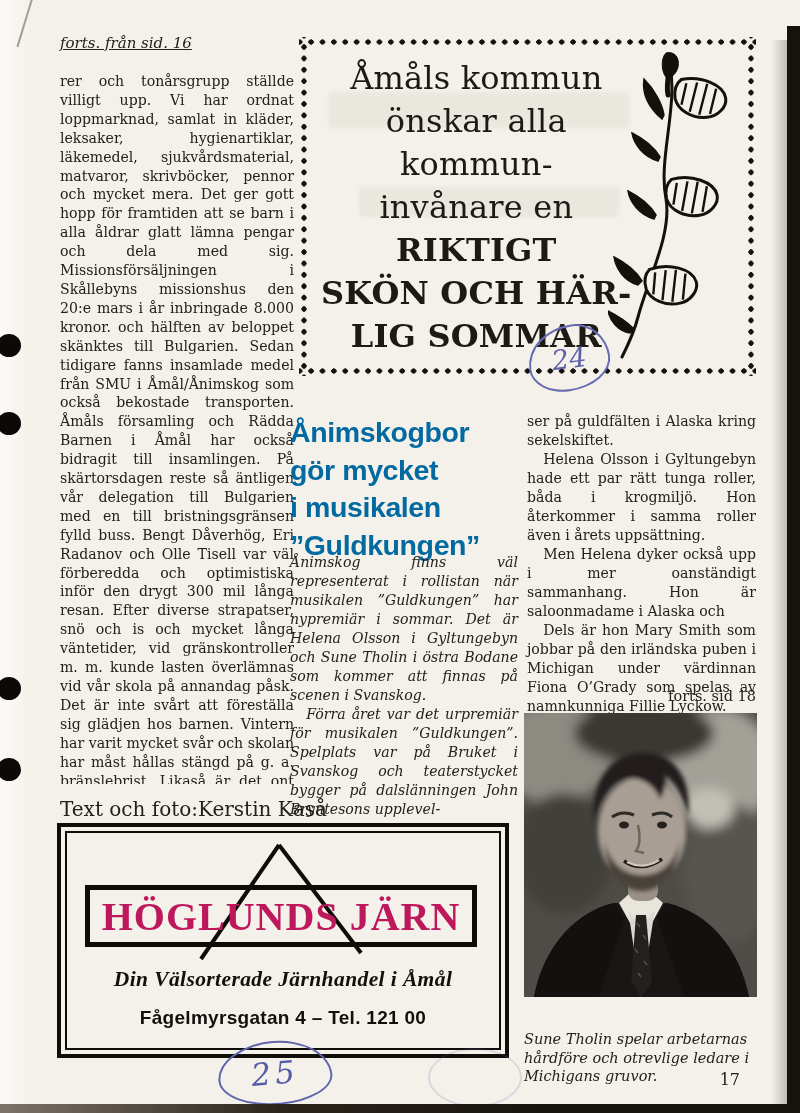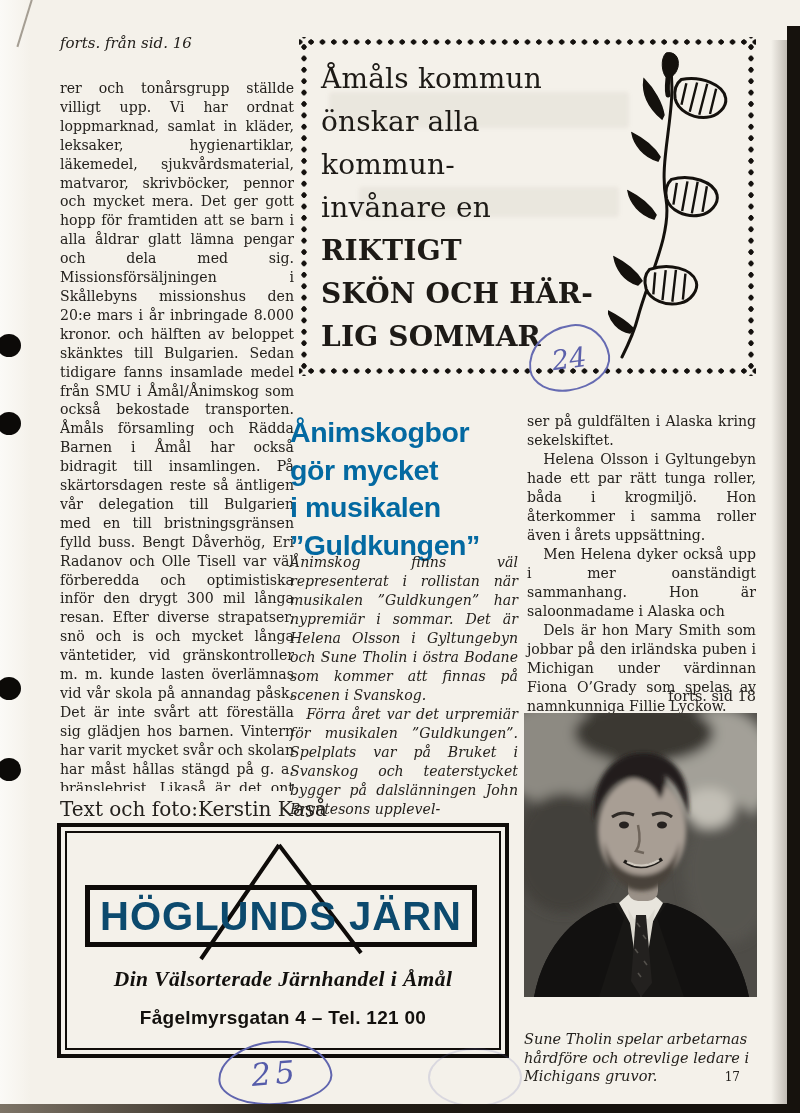--- a/index.html
+++ b/index.html
@@ -11,29 +11,29 @@
              background:linear-gradient(to right, rgba(60,50,40,0) 0%, rgba(60,50,40,.28) 100%);}
   .edge-bottom{position:absolute;left:0;right:0;bottom:0;height:9px;
              background:linear-gradient(to right,#7d7467 0%, #2a241c 35%, #16120d 70%);}
   .corner-line{position:absolute;left:24px;top:-4px;width:2px;height:52px;background:#a59e93;
              transform:rotate(17deg);}
   .left-strip{position:absolute;left:0;top:0;bottom:9px;width:30px;background:linear-gradient(to right,#fbfaf7,#f6f3ed 80%,rgba(246,243,237,0));}
   
   .punch{position:absolute;left:-3px;width:24px;height:23px;border-radius:50%;background:#0c0a08;}
   
   .left-col{position:absolute;left:60px;top:34px;width:234px;}
-  .forts-from{font-style:italic;font-size:15px;margin-bottom:27px;}
+  .forts-from{font-style:italic;font-size:15px;margin-bottom:20px;text-decoration:underline;}
   .body-text{font-size:14.1px;line-height:18.9px;text-align:justify;max-height:712px;overflow:hidden;}
   .byline{position:absolute;left:60px;top:797px;font-size:20px;}
   
   .dotted-box{position:absolute;left:299px;top:37px;width:457px;height:339px;}
   .dot-edge{position:absolute;background-image:radial-gradient(circle,#14110e 2.4px,rgba(0,0,0,0) 2.9px);}
   .dot-h{left:0;right:0;height:10px;background-size:11.4px 10px;background-repeat:repeat-x;background-position:center;}
   .dot-v{top:0;bottom:0;width:10px;background-size:10px 11.4px;background-repeat:repeat-y;background-position:center;}
-  .box-text{position:absolute;left:22px;top:20px;font-size:28px;line-height:43px;letter-spacing:.2px;color:#1d1a16;}
+  .box-text{position:absolute;left:22px;top:20px;font-size:32px;line-height:43px;letter-spacing:.2px;color:#1d1a16;text-align:center;}
   .box-line-bold{font-weight:bold;}
   .flower{position:absolute;right:18px;top:12px;}
   .ghost{position:absolute;background:rgba(125,112,90,.08);filter:blur(2px);border-radius:4px;}
   
   .hand{position:absolute;font-style:italic;font-family:"DejaVu Serif",serif;display:flex;
         align-items:center;justify-content:center;}
   .hand-24{left:528px;top:325px;width:78px;height:62px;border:2px solid #666bb2;color:#5c61ab;
         border-radius:58% 42% 55% 45%/60% 55% 45% 40%;font-size:27px;transform:rotate(-8deg);}
   .hand-25{left:218px;top:1041px;width:110px;height:60px;border:2.5px solid #6065ae;color:#555caa;
         border-radius:50% 50% 48% 52%/55% 60% 40% 45%;font-size:31px;transform:rotate(-5deg);letter-spacing:4px;}
@@ -46,28 +46,28 @@
   .mid-col p{margin:0;}
   .mid-col p.ind{text-indent:1.15em;}
   .col-a{left:290px;top:553px;width:228px;font-style:italic;}
   .col-b{left:527px;top:412px;width:229px;}
   .forts-to{position:absolute;left:527px;top:688px;width:229px;text-align:right;
         font-size:14.5px;}
   
   .photo{position:absolute;left:524px;top:713px;width:233px;height:284px;background:#555;}
   .caption{position:absolute;left:524px;top:1004px;width:240px;font-style:italic;
         font-size:14.5px;line-height:18.5px;margin-top:26px;}
-  .page-num{position:absolute;left:700px;top:1070px;width:40px;text-align:right;font-size:12px;}
+  .page-num{position:absolute;left:700px;top:1070px;width:40px;text-align:right;font-size:16px;}
   
   .ad{position:absolute;left:57px;top:823px;width:444px;height:227px;border:4px solid #100d0a;background:transparent;}
   .ad-inner{position:absolute;left:4px;top:4px;right:4px;bottom:4px;border:2px solid #100d0a;}
   .ad-svg{position:absolute;left:0;top:0;}
   .ad-company{position:absolute;left:24px;top:58px;width:382px;height:52px;border:5px solid #0e0b09;
-        display:flex;align-items:center;justify-content:center;font-family:Liberation Sans, sans-serif;
-        font-weight:bold;font-size:40px;letter-spacing:1px;color:#0c4a6e;text-align:right;}
+        display:flex;align-items:center;justify-content:center;font-family:Liberation Serif, serif;
+        font-weight:bold;font-size:40px;letter-spacing:1px;color:#be185d;text-align:right;}
   .ad-tagline{position:absolute;left:0;right:0;top:140px;text-align:center;font-family:Liberation Serif, serif;
         font-weight:bold;font-style:italic;font-size:21.5px;letter-spacing:.4px;color:#12100d;}
   .ad-phone{position:absolute;left:0;right:0;top:180px;text-align:center;font-family:"Liberation Sans",sans-serif;
         font-weight:bold;font-size:19px;letter-spacing:.3px;color:#12100d;}
 </style>
 </head>
 <body>
 
 <div class="scan">
 

